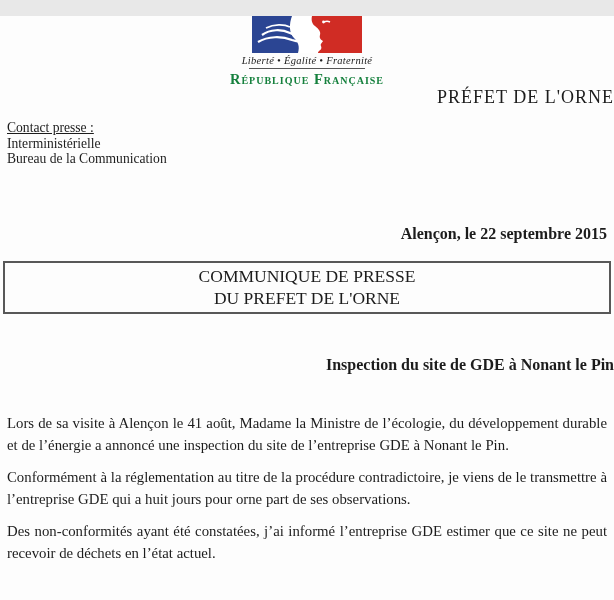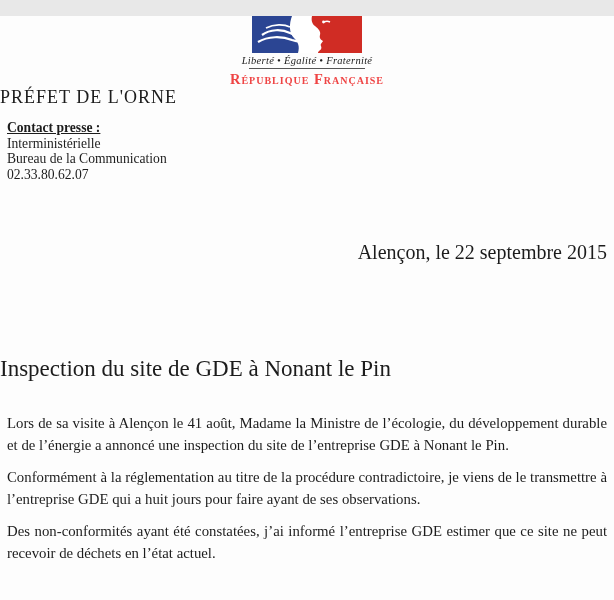--- a/index.html
+++ b/index.html
@@ -11,48 +11,48 @@
     overflow:hidden;
     font-family:"Liberation Serif", serif;
     color:#1c1c1c;
   }
 
   
   .logo-wrap { position:absolute; top:0; left:0; width:100%; text-align:center; }
   .flag-svg { display:block; margin:0 auto; }
   .motto { font-style:italic; font-size:10.5px; letter-spacing:0.3px; margin-top:2px; color:#222; }
   .motto-rule { width:116px; height:1px; background:#555; margin:2px auto 2px; }
-  .republique { font-variant:small-caps; font-weight:600; font-size:14.5px; letter-spacing:1px; color:#ef4444; }
+  .republique { font-variant:small-caps; font-weight:600; font-size:14.5px; letter-spacing:1px; color:#15803d; }
 
   .prefecture {
     position:absolute; top:71px; left:0; width:100%;
-    text-align:left; font-size:18px; letter-spacing:1px;
+    text-align:right; font-size:18px; letter-spacing:1px;
   }
 
   
   .contact { position:absolute; top:104px; left:7px; font-size:13.6px; line-height:15.5px; }
-  .contact-heading { font-weight:bold; text-decoration:underline; }
+  .contact-heading { font-weight:normal; text-decoration:underline; }
   .email-link { text-decoration:underline; cursor:pointer; }
 
   
-  .dateline { position:absolute; top:225px; right:7px; font-size:20px; }
+  .dateline { position:absolute; top:209px; right:7px; font-size:16px;font-weight:bold; }
 
   
   .banner {
     position:absolute; top:245px; left:3px; right:3px;
     border:2px solid #585858;
     text-align:center; font-size:17.5px; line-height:22px;
     padding:2px 0 3px 0;
     background:#fdfdfd;
   }
 
   
   .doc-title {
     position:absolute; top:340px; left:0; width:100%;
-    text-align:left; font-weight:normal; font-size:23px;
+    text-align:right; font-weight:bold; font-size:16px;
   }
 
   
   .body-text {
     position:absolute; top:396px; left:7px; width:600px;
     font-size:14.8px; line-height:22px; text-align:justify;
   }
   .body-text p { margin:0 0 10px 0; }
 </style>
 </head>
@@ -75,27 +75,30 @@
     <div class="motto-rule"></div>
     <div class="republique">République Française</div>
   </div>
 
   <div class="prefecture">PRÉFET DE L'ORNE</div>
 
   <div class="contact">
     <div class="contact-heading">Contact presse :</div>
     <div>Interministérielle</div>
     <div>Bureau de la Communication</div>
-    <div>02.33.80.62.07</div>
   </div>
 
   <div class="dateline">Alençon, le 22 septembre 2015</div>
 
+  <div class="banner">
+    <div>COMMUNIQUE DE PRESSE</div>
+    <div>DU PREFET DE L'ORNE</div>
+  </div>
 
   <div class="doc-title">Inspection du site de GDE à Nonant le Pin</div>
 
   <div class="body-text">
     <p>Lors de sa visite à Alençon le 41 août, Madame la Ministre de l’écologie, du développement durable et de l’énergie a annoncé une inspection du site de l’entreprise GDE à Nonant le Pin.</p>
-    <p>Conformément à la réglementation au titre de la procédure contradictoire, je viens de le transmettre à l’entreprise GDE qui a huit jours pour faire ayant de ses observations.</p>
+    <p>Conformément à la réglementation au titre de la procédure contradictoire, je viens de le transmettre à l’entreprise GDE qui a huit jours pour orne part de ses observations.</p>
     <p>Des non-conformités ayant été constatées, j’ai informé l’entreprise GDE estimer que ce site ne peut recevoir de déchets en l’état actuel.</p>
   </div>
 
 </div>
 
 </body></html>

